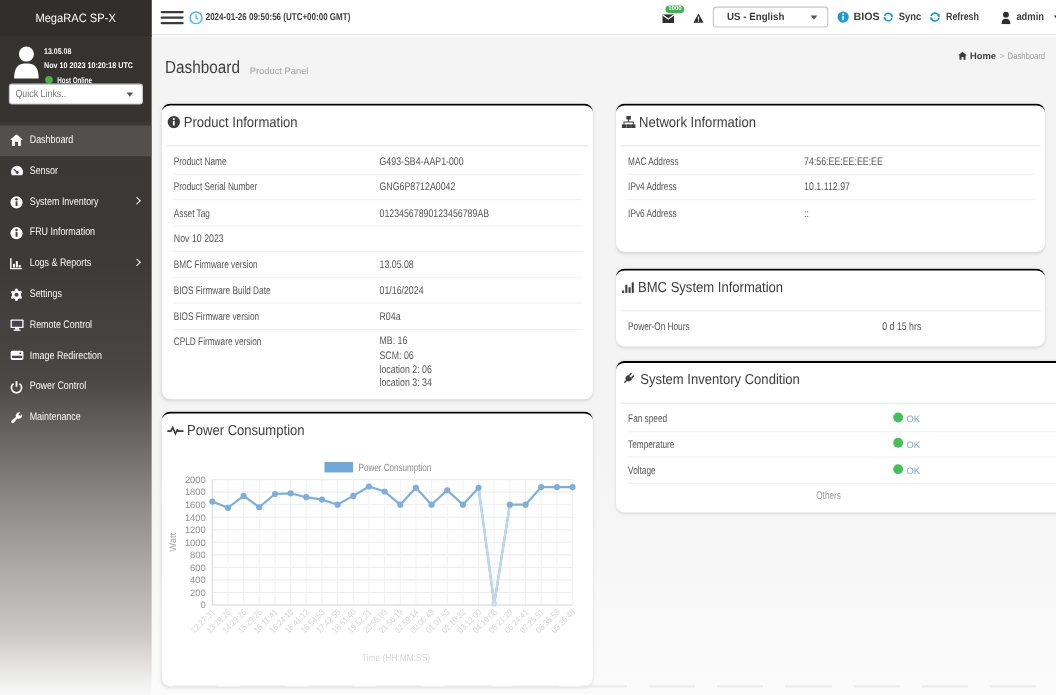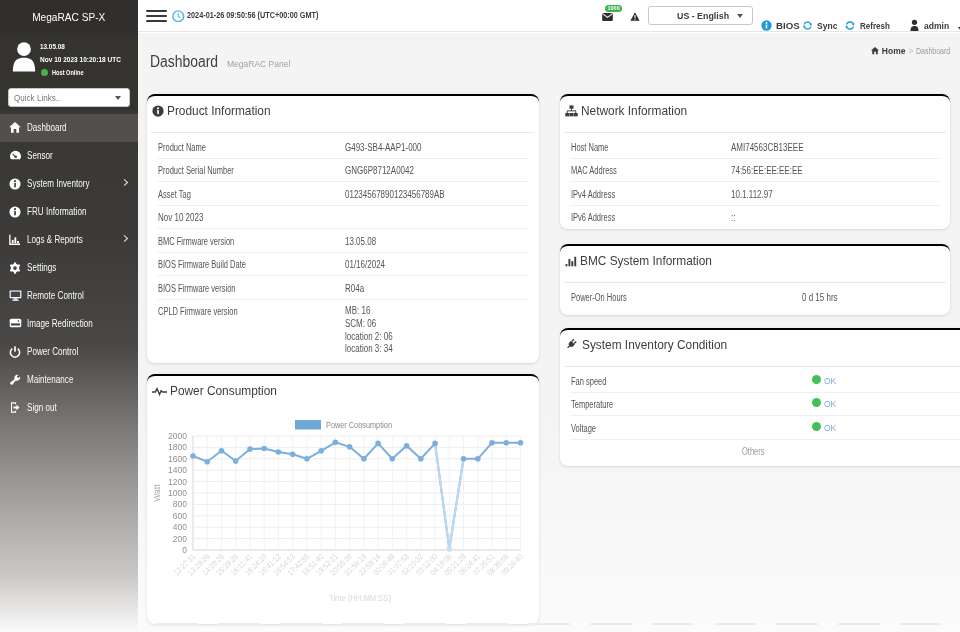--- a/index.html
+++ b/index.html
@@ -7,34 +7,34 @@
 body { position:relative; font-family:"Liberation Sans", sans-serif; background:#fff; }
 #sidebar { position:absolute; left:0; top:0; width:138px; height:632px;
   background:linear-gradient(to bottom,#343330 0px,#343330 110px,#383734 111px,#3c3b39 240px,#4a4846 345px,#6a6866 400px,#8e8c8a 460px,#aeacaa 520px,#cac8c6 575px,#fafafa 632px); }
 #brand { height:33px; line-height:34px; text-align:center; color:#fff; font-size:11px; font-weight:normal; background:#312f2d; } #brand span { display:inline-block; transform:scaleX(0.92); transform-origin:50% 50%; }
 #userinfo { position:absolute; left:0; top:33px; width:138px; height:52px; }
 #userinfo .avt { position:absolute; left:12px; top:7px; }
 #userinfo .l1 { position:absolute; left:40px; top:8.5px; font-size:7.5px; font-weight:bold; color:#fff; transform:scaleX(0.85); transform-origin:0 0; }
 #userinfo .l2 { position:absolute; left:40px; top:21.5px; font-size:7.5px; font-weight:bold; color:#fff; white-space:nowrap; transform:scaleX(0.87); transform-origin:0 0; }
 #userinfo .l3 { position:absolute; left:41px; top:34.5px; font-size:7.5px; font-weight:bold; color:#fff; } #userinfo .l3 .hl { display:inline-block; transform:scaleX(0.75); transform-origin:0 50%; }
 #userinfo .dot { display:inline-block; width:7px; height:7px; border-radius:50%; background:#4cae4c; margin-right:4px; vertical-align:-1px; }
-#qlinks { position:absolute; left:8px; top:88px; width:122px; height:19px; background:#fff; border:1px solid #c6c6c6; border-radius:3px; font-size:9.5px; color:#777; line-height:17px; padding-left:5px; }
+#qlinks { position:absolute; left:8px; top:76px; width:122px; height:19px; background:#fff; border:1px solid #c6c6c6; border-radius:3px; font-size:9.5px; color:#777; line-height:17px; padding-left:5px; }
 #qlinks .car { position:absolute; right:8px; top:7px; width:0; height:0; border-left:3.5px solid transparent; border-right:3.5px solid transparent; border-top:4.5px solid #555; }
 #menu { position:absolute; left:0; top:114px; width:138px; }
 #menu .mi { position:relative; height:28px; line-height:28px; color:#fafafa; font-size:10px; padding-left:27px; }
 #menu .mi .t { display:inline-block; transform:scaleX(0.81); transform-origin:0 50%; white-space:nowrap; }
 #menu .mi.act { background:#524f4c; }
 #menu .mi svg { position:absolute; left:9px; top:8px; }
 #menu .mi .arr { position:absolute; right:11px; top:10px; width:5px; height:5px; border-top:1.3px solid #e8e8e8; border-right:1.3px solid #e8e8e8; transform:rotate(45deg); }
 #topbar { position:absolute; left:138px; top:0; width:822px; height:32px; background:#fff; border-bottom:1px solid #e6e6e6; }
 #burger { position:absolute; left:8px; top:9.5px; width:21px; }
 #burger div { height:2.3px; background:#3a3a3a; border-radius:1px; margin-bottom:2.9px; }
 #clocktime { position:absolute; left:49px; top:10px; font-size:9px; font-weight:bold; color:#3c3c3c; width:200px; transform:scaleX(0.81); transform-origin:0 50%; white-space:nowrap; }
-.tbr { position:absolute; top:0; height:31px; display:flex; align-items:flex-end; font-size:9.7px; font-weight:bold; color:#3c3c3c; }
-#sel-lang { position:absolute; left:510px; top:6px; width:105px; height:19px; border:1px solid #c8c8c8; border-radius:3px; background:#fff; font-size:9.5px; font-weight:bold; color:#3b3b3b; line-height:17px; padding-left:28px; }
+.tbr { position:absolute; top:0; height:31px; display:flex; align-items:center; font-size:9.7px; font-weight:bold; color:#3c3c3c; }
+#sel-lang { position:absolute; left:510px; top:6px; width:105px; height:19px; border:1px solid #c8c8c8; border-radius:3px; background:#fff; font-size:9.5px; font-weight:bold; color:#3b3b3b; line-height:17px; padding-left:12px; }
 #sel-lang .car { position:absolute; right:9px; top:7px; width:0; height:0; border-left:3.5px solid transparent; border-right:3.5px solid transparent; border-top:4.5px solid #555; }
 #content { position:absolute; left:138px; top:33px; width:822px; height:599px;
   background:linear-gradient(to bottom,#f4f4f4 0px,#f4f4f4 380px,#fbfbfb 601px); }
 #pgtitle { position:absolute; left:150px; top:53px; font-size:16px; color:#3f3f3f; transform:scaleX(0.87); transform-origin:0 0; white-space:nowrap; }
 #pgsub { position:absolute; left:227px; top:59px; font-size:8.5px; color:#a2a2a2; white-space:nowrap; }
 #crumb { position:absolute; right:2px; top:46px; font-size:8.5px; color:#3b3b3b; font-weight:bold; }
 #crumb .sep { color:#bbb; font-weight:normal; padding:0 3px; }
 #crumb .cur { color:#9a9a9a; font-weight:normal; display:inline-block; transform:scaleX(0.82); transform-origin:0 50%; }
 .card { position:absolute; background:#fff; border-top:2px solid #000000; border-radius:8px; box-shadow:0 1px 3px rgba(0,0,0,0.13); }
 .card h2 { margin:0 4px; padding-left:1px; height:37px; line-height:29px; font-size:13.2px; font-weight:normal; color:#3d3d3d; border-bottom:1px solid #e9e9e9; white-space:nowrap; }
@@ -103,24 +103,20 @@
           <rect x="2" y="7" width="12" height="2.8" fill="#44434f"></rect>
           <circle cx="11.8" cy="4" r="1" fill="#44434f"></circle>
         </svg><span class="t" style="width:82px">Image Redirection</span></div>
       <div class="mi"><svg width="12" height="12" viewBox="0 0 16 16">
           <path d="M4.4 3.6 A6.2 6.2 0 1 0 11.6 3.6" fill="none" stroke="#fff" stroke-width="2"></path>
           <rect x="6.9" y="0.5" width="2.2" height="7" fill="#fff"></rect>
         </svg><span class="t" style="width:65px">Power Control</span></div>
       <div class="mi"><svg width="12" height="12" viewBox="0 0 16 16">
           <path d="M14.8 3.2 A4.4 4.4 0 0 1 9 8.6 L5 13.6 A1.9 1.9 0 0 1 2 11 L7.3 6.9 A4.4 4.4 0 0 1 12.6 1.2 L10.4 3.4 L12.4 5.5 Z" fill="#fff"></path>
         </svg><span class="t" style="width:58px">Maintenance</span></div>
-      <div class="mi"><svg width="12" height="11" viewBox="0 0 16 15">
-          <path d="M9.5 0.5 H2.5 V14.5 H9.5 V12 H8 V13 H4 V2 H8 V3 H9.5 Z" fill="#fff"></path>
-          <path d="M10 3.8 L14.2 7.5 L10 11.2 V8.7 H6 V6.3 H10 Z" fill="#fff"></path>
-        </svg><span class="t" style="width:40px">Sign out</span></div>
     </div>
 </div>
 <div id="topbar">
   <div id="burger">
       <div></div>
       <div></div>
       <div></div>
     </div>
   <svg style="position:absolute;left:34px;top:9.5px" width="12.5" height="12.5" viewBox="0 0 13 13">
       <circle cx="6.5" cy="6.5" r="5.6" fill="none" stroke="#4cb8e9" stroke-width="1.5"></circle>
@@ -165,21 +161,21 @@
       <svg width="11" height="12" viewBox="0 0 28 36" style="margin-right:4px">
         <circle cx="14" cy="10" r="8" fill="#2e2e2e"></circle>
         <path d="M2 36 C2 23 8 21 14 21 C20 21 26 23 26 36 Z" fill="#2e2e2e"></path>
       </svg>
       <span style="transform:scaleX(0.88);transform-origin:0 50%;display:inline-block">admin</span>
       <span style="display:inline-block;margin-left:5px;width:0;height:0;border-left:3.5px solid transparent;border-right:3.5px solid transparent;border-top:4.5px solid #2e2e2e;"></span>
     </div>
 </div>
 <div id="content"></div>
 <div id="pgtitle">Dashboard</div>
-<div id="pgsub">MegaRAC Panel</div>
+<div id="pgsub">Product Panel</div>
 <div id="crumb"><svg width="8" height="7.5" viewBox="0 0 16 15" style="vertical-align:-0.5px;margin-right:3px">
       <path d="M8 0 L16 7 H13.5 V14.5 H9.8 V9.5 H6.2 V14.5 H2.5 V7 H0 Z" fill="#3b3b3b"></path>
     </svg>Home<span class="sep">&gt;</span><span class="cur">Dashboard</span></div>
 <div class="card" style="left:147px;top:94px;width:392px;height:269px;">
   <h2><svg width="12" height="12" viewBox="0 0 16 16">
         <circle cx="8" cy="8" r="7.5" fill="#3d3d3d"></circle>
         <rect x="6.9" y="6.7" width="2.2" height="5.5" fill="#fff"></rect>
         <circle cx="8" cy="4.3" r="1.4" fill="#fff"></circle>
       </svg><span class="ht">Product Information</span></h2>
   <div class="trow" style="">
@@ -215,24 +211,20 @@
     </div>
 </div>
 <div class="card" style="left:560px;top:94px;width:390px;height:135px;">
   <h2><svg width="13" height="12" viewBox="0 0 16 15">
         <rect x="5.5" y="0.5" width="5" height="4.2" fill="#3d3d3d"></rect>
         <rect x="0.2" y="10" width="5" height="4.2" fill="#3d3d3d"></rect>
         <rect x="5.5" y="10" width="5" height="4.2" fill="#3d3d3d"></rect>
         <rect x="10.8" y="10" width="5" height="4.2" fill="#3d3d3d"></rect>
         <path d="M8 4.7 V7.3 M2.7 10 V7.3 H13.3 V10" fill="none" stroke="#3d3d3d" stroke-width="1.2"></path>
       </svg><span class="ht">Network Information</span></h2>
-  <div class="trow" style="">
-      <span class="lbl" style="width:160px"><span class="lt" style="">Host Name</span></span>
-      <span class="vv">AMI74563CB13EEE</span>
-    </div>
   <div class="trow" style="">
       <span class="lbl" style="width:160px"><span class="lt" style="">MAC Address</span></span>
       <span class="vv">74:56:EE:EE:EE:EE</span>
     </div>
   <div class="trow" style="">
       <span class="lbl" style="width:160px"><span class="lt" style="">IPv4 Address</span></span>
       <span class="vv">10.1.112.97</span>
     </div>
   <div class="trow" style="border-bottom:none;">
       <span class="lbl" style="width:160px"><span class="lt" style="">IPv6 Address</span></span>

